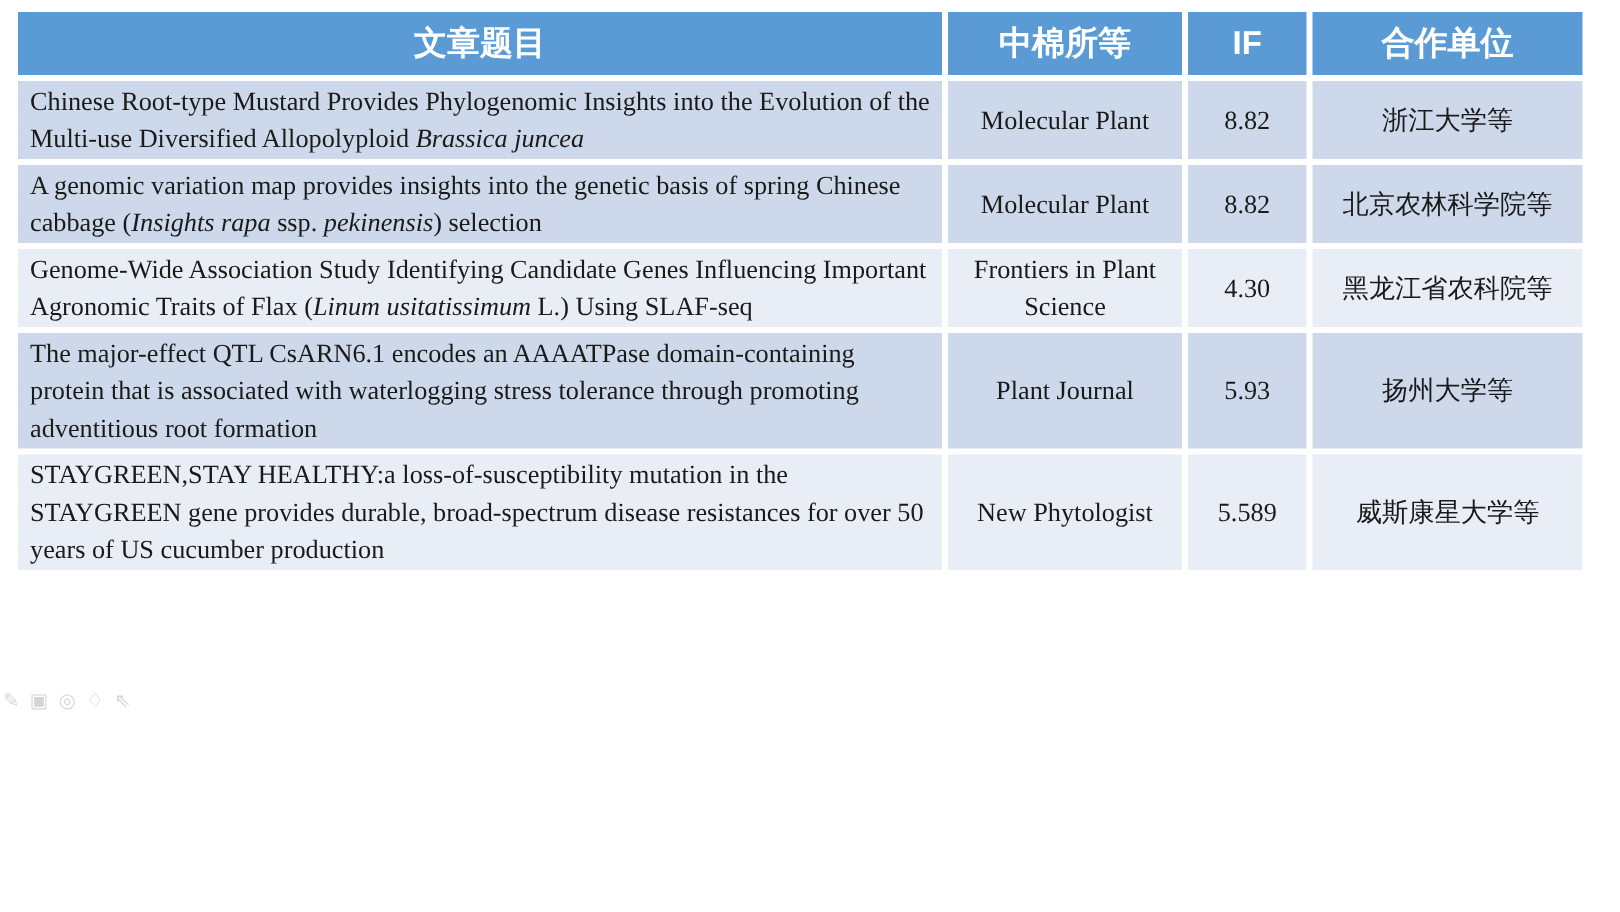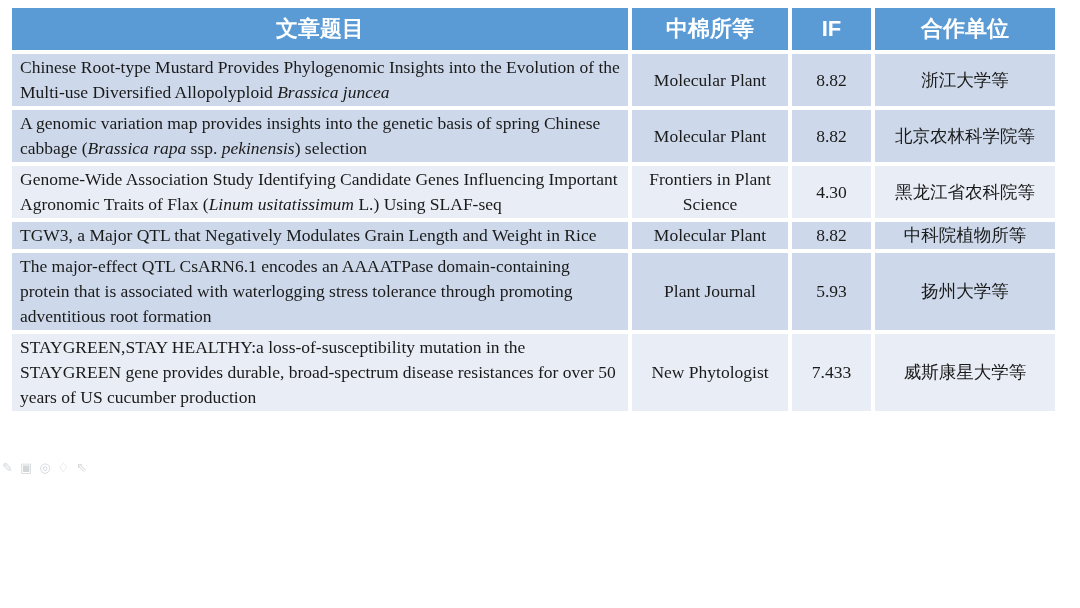--- a/index.html
+++ b/index.html
@@ -88,47 +88,41 @@
       </tr>
     </thead>
     <tbody>
         <tr class="dark">
           <td class="title-cell"><span>Chinese Root-type Mustard Provides Phylogenomic Insights into the Evolution of the Multi-use Diversified Allopolyploid </span><em>Brassica juncea</em></td>
           <td class="center">Molecular Plant</td>
           <td class="center">8.82</td>
           <td class="center">浙江大学等</td>
         </tr>
         <tr class="dark">
-          <td class="title-cell"><span>A genomic variation map provides insights into the genetic basis of spring Chinese cabbage (</span><em>Brassica rapa</em><span> ssp. </span><em>pekinensis</em><span>) selection</span></td>
+          <td class="title-cell"><span>A genomic variation map provides insights into the genetic basis of spring Chinese cabbage (</span><em>Insights rapa</em><span> ssp. </span><em>pekinensis</em><span>) selection</span></td>
           <td class="center">Molecular Plant</td>
           <td class="center">8.82</td>
           <td class="center">北京农林科学院等</td>
         </tr>
         <tr class="light">
           <td class="title-cell"><span>Genome-Wide Association Study Identifying Candidate Genes Influencing Important Agronomic Traits of Flax (</span><em>Linum usitatissimum</em><span> L.) Using SLAF-seq</span></td>
           <td class="center">Frontiers in Plant Science</td>
           <td class="center">4.30</td>
           <td class="center">黑龙江省农科院等</td>
         </tr>
         <tr class="dark">
-          <td class="title-cell"><span>TGW3, a Major QTL that Negatively Modulates Grain Length and Weight in Rice</span></td>
-          <td class="center">Molecular Plant</td>
-          <td class="center">8.82</td>
-          <td class="center">中科院植物所等</td>
-        </tr>
-        <tr class="dark">
           <td class="title-cell"><span>The major-effect QTL CsARN6.1 encodes an AAAATPase domain-containing protein that is associated with waterlogging stress tolerance through promoting adventitious root formation</span></td>
           <td class="center">Plant Journal</td>
           <td class="center">5.93</td>
           <td class="center">扬州大学等</td>
         </tr>
         <tr class="light">
           <td class="title-cell"><span>STAYGREEN,STAY HEALTHY:a loss-of-susceptibility mutation in the STAYGREEN gene provides durable, broad-spectrum disease resistances for over 50 years of US cucumber production</span></td>
           <td class="center">New Phytologist</td>
-          <td class="center">7.433</td>
+          <td class="center">5.589</td>
           <td class="center">威斯康星大学等</td>
         </tr>
       </tbody>
   </table>
 
   <div class="watermark">
       <span>✎</span>
       <span>▣</span>
       <span>◎</span>
       <span>♢</span>

